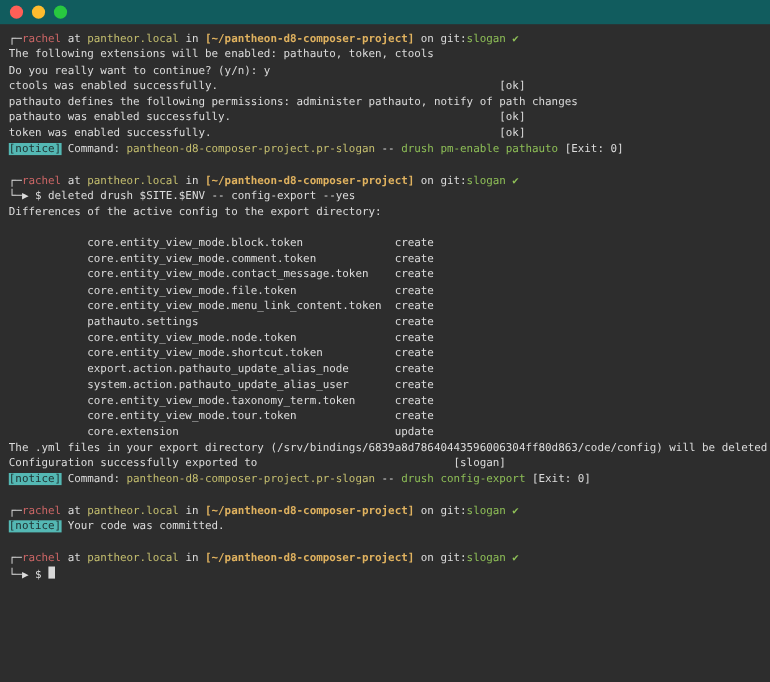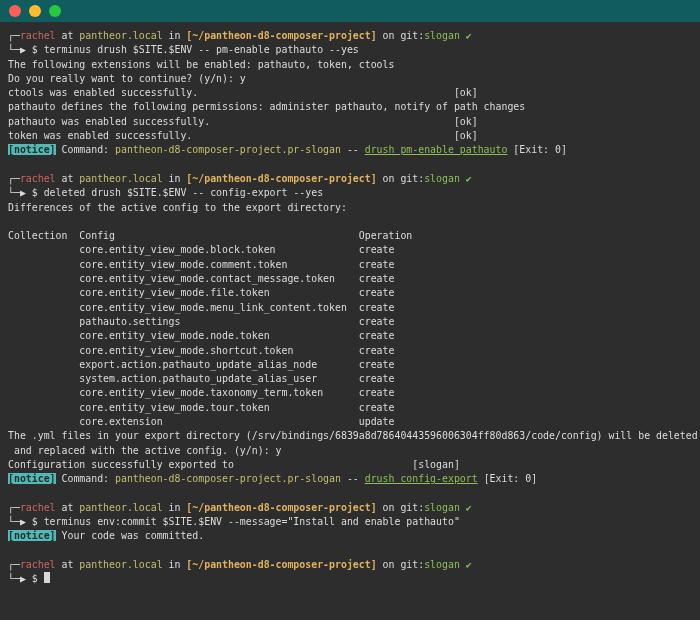--- a/index.html
+++ b/index.html
@@ -45,22 +45,22 @@
     color: var(--foreground);
     overflow: hidden;
   }
   .line { white-space: pre; min-height: 14.3px; }
   .c-fg { color: var(--foreground); }
   .c-user { color: var(--user); }
   .c-host { color: var(--host); }
   .c-path { color: var(--path); font-weight: bold; }
   .c-branch { color: var(--branch); }
   .c-yellow { color: var(--accent-yellow); }
-  .c-green { color: var(--accent-green); text-decoration: underline; }
-  .c-notice { background: var(--notice-bg); color: var(--notice-fg); font-weight: bold; }
+  .c-green { color: var(--accent-green); }
+  .c-notice { background: var(--notice-bg); color: var(--notice-fg); }
   .cursor {
     display: inline-block;
     width: 6px;
     height: 11px;
     background: var(--cursor);
     vertical-align: -1px;
   }
 </style>
 </head>
 <body>
@@ -68,51 +68,47 @@
 <div class="titlebar">
   <div class="traffic">
     <span class="light red"></span>
     <span class="light yellow"></span>
     <span class="light green"></span>
   </div>
 </div>
 
 <div class="terminal">
     <div class="line"><span class="c-fg">┌─</span><span class="c-user">rachel</span><span class="c-fg"> at </span><span class="c-host">pantheor.local</span><span class="c-fg"> in </span><span class="c-path">[~/pantheon-d8-composer-project]</span><span class="c-fg"> on </span><span class="c-fg">git:</span><span class="c-branch">slogan</span><span class="c-branch"> ✔</span></div>
-    <div class="line"><span class="c-fg">└─▶ $ </span><span class="c-fg">terminus drush $SITE.$ENV -- pm-enable pathauto --yes</span></div>
     <div class="line"><span class="c-fg">The following extensions will be enabled: pathauto, token, ctools</span></div>
     <div class="line"><span class="c-fg">Do you really want to continue? (y/n): y</span></div>
     <div class="line"><span class="c-fg">ctools was enabled successfully.</span><span class="c-fg">                                           [ok]</span></div>
     <div class="line"><span class="c-fg">pathauto defines the following permissions: administer pathauto, notify of path changes</span></div>
     <div class="line"><span class="c-fg">pathauto was enabled successfully.</span><span class="c-fg">                                         [ok]</span></div>
     <div class="line"><span class="c-fg">token was enabled successfully.</span><span class="c-fg">                                            [ok]</span></div>
     <div class="line"><span class="c-notice">[notice]</span><span class="c-fg"> Command: </span><span class="c-yellow">pantheon-d8-composer-project.pr-slogan</span><span class="c-fg"> -- </span><span class="c-green">drush pm-enable pathauto</span><span class="c-fg"> [Exit: 0]</span></div>
     <div class="line"></div>
     <div class="line"><span class="c-fg">┌─</span><span class="c-user">rachel</span><span class="c-fg"> at </span><span class="c-host">pantheor.local</span><span class="c-fg"> in </span><span class="c-path">[~/pantheon-d8-composer-project]</span><span class="c-fg"> on </span><span class="c-fg">git:</span><span class="c-branch">slogan</span><span class="c-branch"> ✔</span></div>
     <div class="line"><span class="c-fg">└─▶ $ </span><span class="c-fg">deleted drush $SITE.$ENV -- config-export --yes</span></div>
     <div class="line"><span class="c-fg">Differences of the active config to the export directory:</span></div>
     <div class="line"></div>
-    <div class="line"><span class="c-fg">Collection</span><span class="c-fg">  Config</span><span class="c-fg">                                         Operation</span></div>
     <div class="line"><span class="c-fg">            core.entity_view_mode.block.token</span><span class="c-fg">              create</span></div>
     <div class="line"><span class="c-fg">            core.entity_view_mode.comment.token</span><span class="c-fg">            create</span></div>
     <div class="line"><span class="c-fg">            core.entity_view_mode.contact_message.token</span><span class="c-fg">    create</span></div>
     <div class="line"><span class="c-fg">            core.entity_view_mode.file.token</span><span class="c-fg">               create</span></div>
     <div class="line"><span class="c-fg">            core.entity_view_mode.menu_link_content.token</span><span class="c-fg">  create</span></div>
     <div class="line"><span class="c-fg">            pathauto.settings</span><span class="c-fg">                              create</span></div>
     <div class="line"><span class="c-fg">            core.entity_view_mode.node.token</span><span class="c-fg">               create</span></div>
     <div class="line"><span class="c-fg">            core.entity_view_mode.shortcut.token</span><span class="c-fg">           create</span></div>
     <div class="line"><span class="c-fg">            export.action.pathauto_update_alias_node</span><span class="c-fg">       create</span></div>
     <div class="line"><span class="c-fg">            system.action.pathauto_update_alias_user</span><span class="c-fg">       create</span></div>
     <div class="line"><span class="c-fg">            core.entity_view_mode.taxonomy_term.token</span><span class="c-fg">      create</span></div>
     <div class="line"><span class="c-fg">            core.entity_view_mode.tour.token</span><span class="c-fg">               create</span></div>
     <div class="line"><span class="c-fg">            core.extension</span><span class="c-fg">                                 update</span></div>
     <div class="line"><span class="c-fg">The .yml files in your export directory (/srv/bindings/6839a8d78640443596006304ff80d863/code/config) will be deleted</span></div>
-    <div class="line"><span class="c-fg"> and replaced with the active config. (y/n): y</span></div>
     <div class="line"><span class="c-fg">Configuration successfully exported to</span><span class="c-fg">                              [slogan]</span></div>
     <div class="line"><span class="c-notice">[notice]</span><span class="c-fg"> Command: </span><span class="c-yellow">pantheon-d8-composer-project.pr-slogan</span><span class="c-fg"> -- </span><span class="c-green">drush config-export</span><span class="c-fg"> [Exit: 0]</span></div>
     <div class="line"></div>
     <div class="line"><span class="c-fg">┌─</span><span class="c-user">rachel</span><span class="c-fg"> at </span><span class="c-host">pantheor.local</span><span class="c-fg"> in </span><span class="c-path">[~/pantheon-d8-composer-project]</span><span class="c-fg"> on </span><span class="c-fg">git:</span><span class="c-branch">slogan</span><span class="c-branch"> ✔</span></div>
-    <div class="line"><span class="c-fg">└─▶ $ </span><span class="c-fg">terminus env:commit $SITE.$ENV --message="Install and enable pathauto"</span></div>
     <div class="line"><span class="c-notice">[notice]</span><span class="c-fg"> Your code was committed.</span></div>
     <div class="line"></div>
     <div class="line"><span class="c-fg">┌─</span><span class="c-user">rachel</span><span class="c-fg"> at </span><span class="c-host">pantheor.local</span><span class="c-fg"> in </span><span class="c-path">[~/pantheon-d8-composer-project]</span><span class="c-fg"> on </span><span class="c-fg">git:</span><span class="c-branch">slogan</span><span class="c-branch"> ✔</span></div>
     <div class="line"><span class="c-fg">└─▶ $ </span><span class="cursor"></span></div>
   </div>
 
 </body></html>

